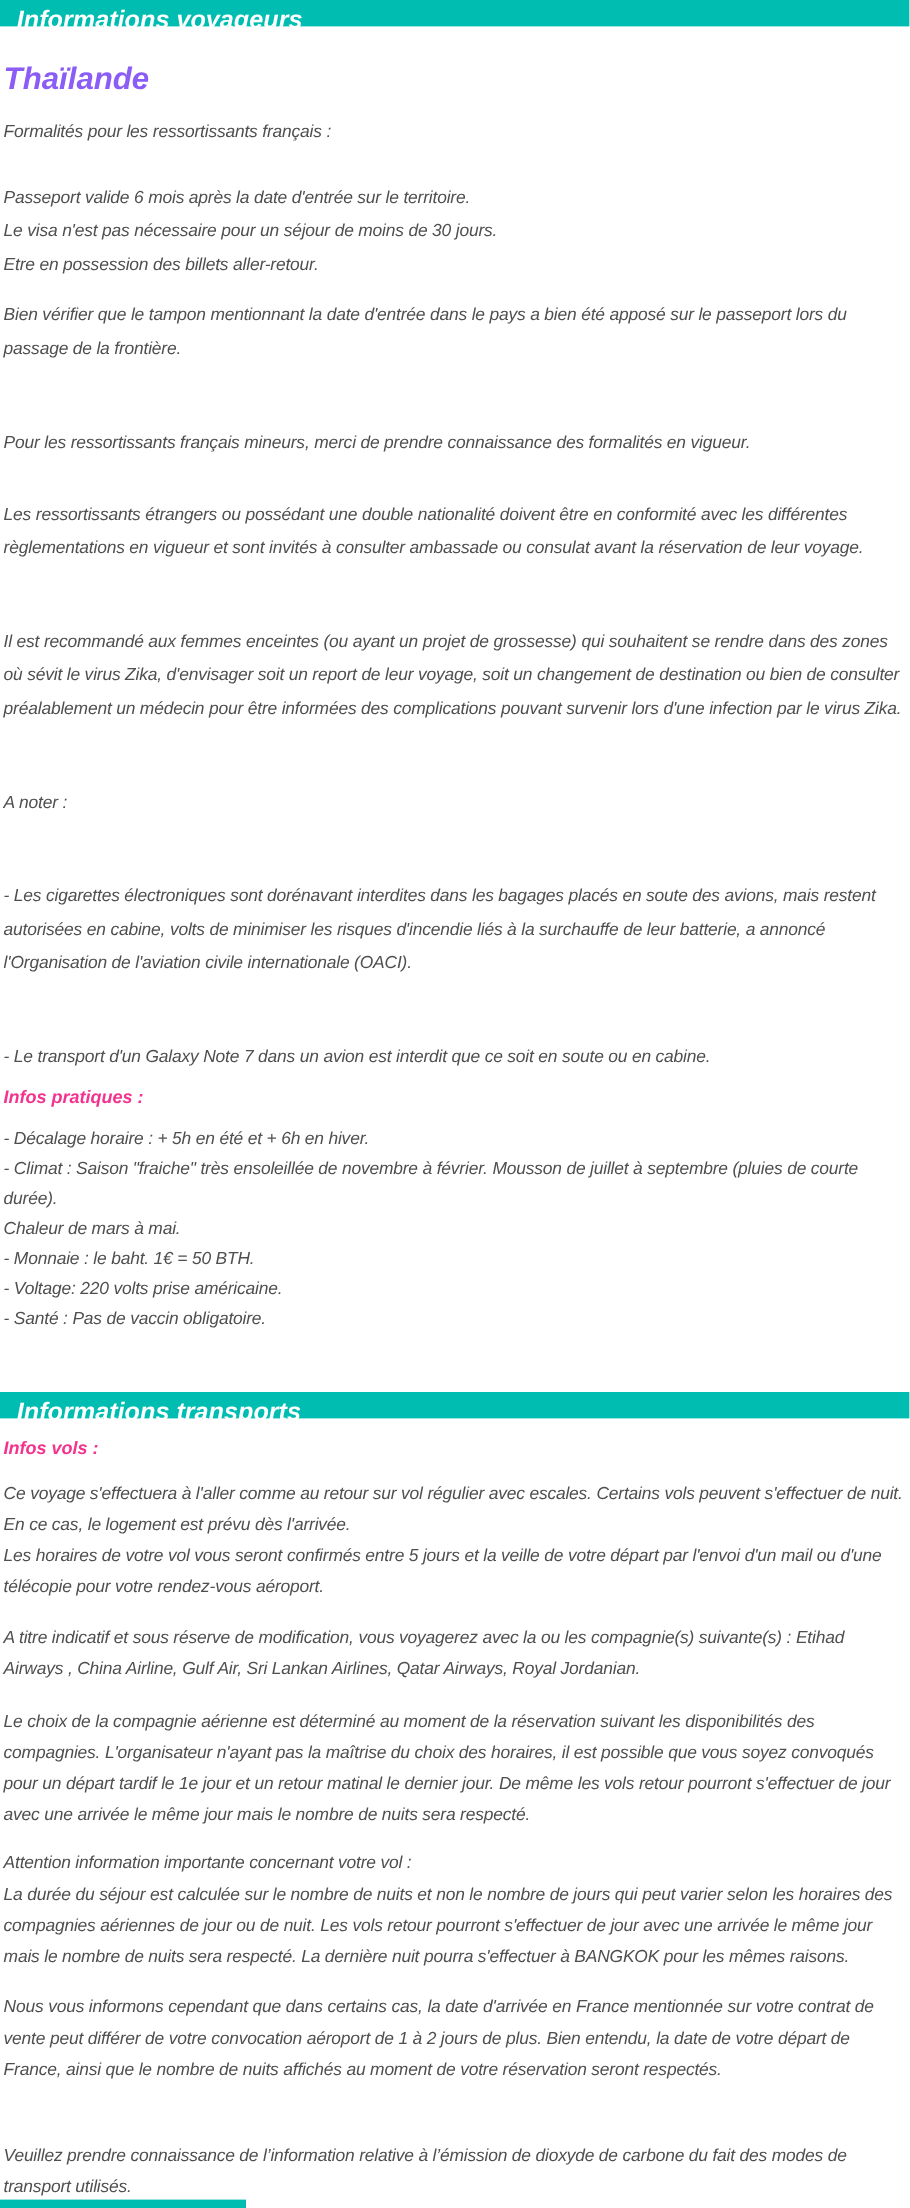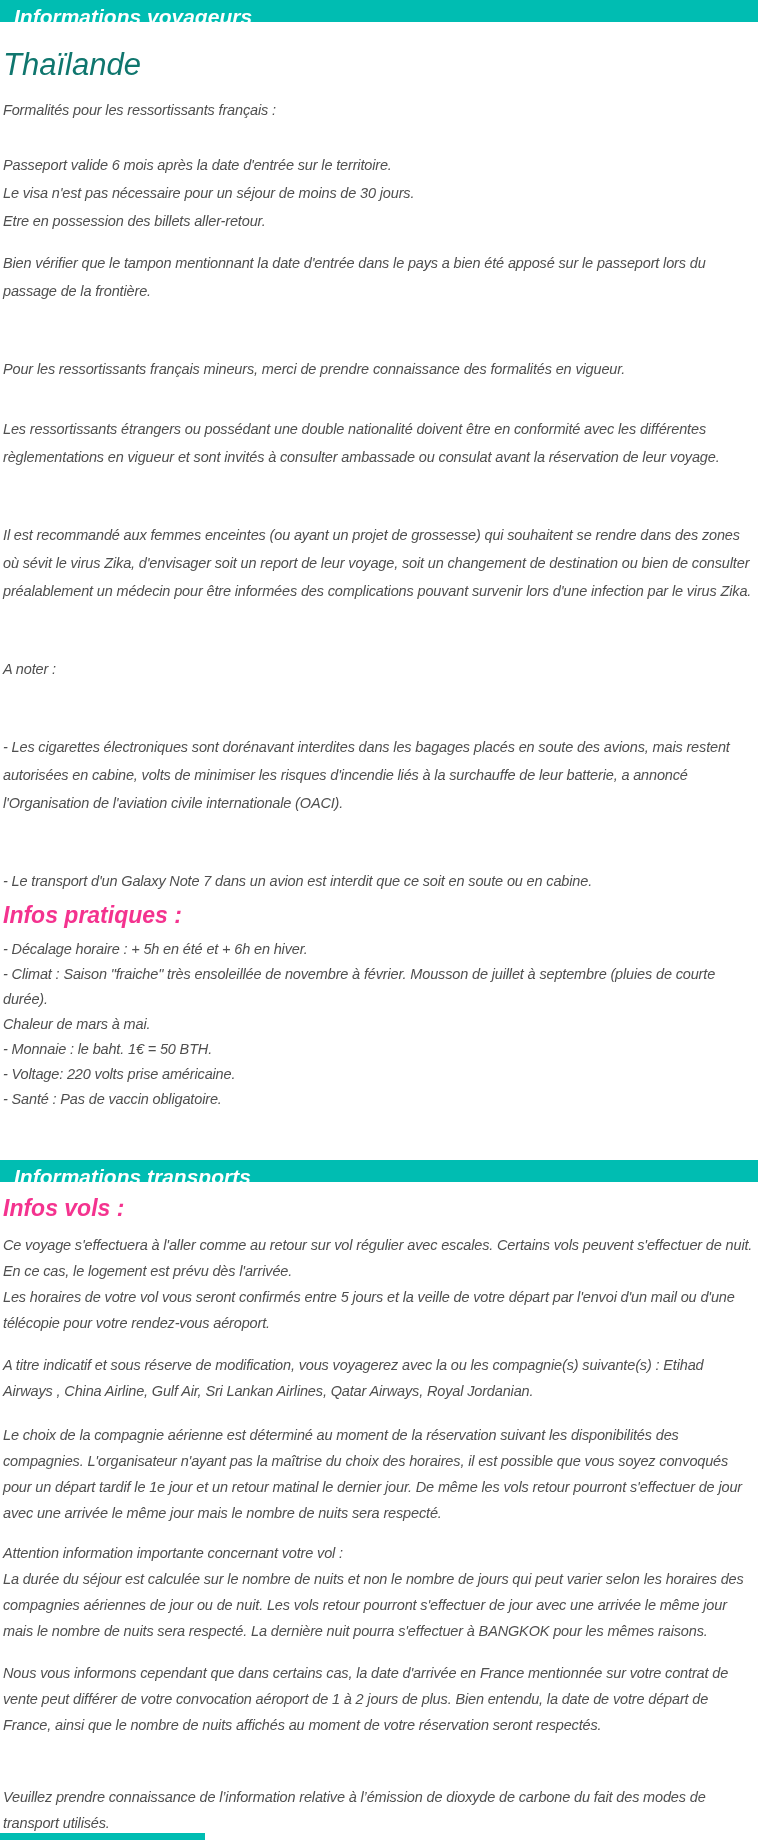--- a/index.html
+++ b/index.html
@@ -20,29 +20,29 @@
     font-size: 21px;
     line-height: 34px;
     height: 22px;
     padding: 0 14px;
     box-sizing: border-box;
   }
   .content { padding: 0 4px 0 3px; }
   .content.first { padding-top: 12px; }
   .content.second { padding-top: 4px; }
   h1.country-title {
-    color: #0f766e;
-    font-size: 31px;
+    color: #8b5cf6;
+    font-size: 26px;
     line-height: 34px;
-    font-weight: normal;
+    font-weight: bold;
     margin: 14px 0 14px 0;
   }
   h2.pink-sub {
     color: #f4338f;
-    font-size: 23px;
+    font-size: 15px;
     line-height: 32px;
     font-weight: bold;
     margin: 4px 0 6px 0;
   }
   h2.pink-sub.vols { margin: 6px 0 8px 0; }
   .para {
     font-size: 14.5px;
     letter-spacing: -0.15px;
     line-height: 28px;
     margin: 0 0 27px 0;

